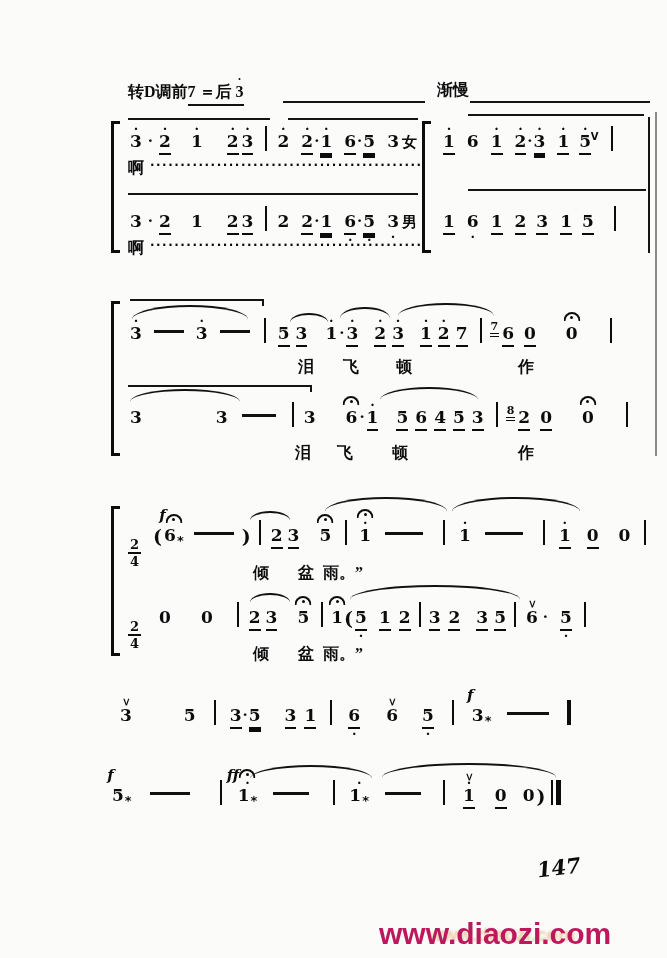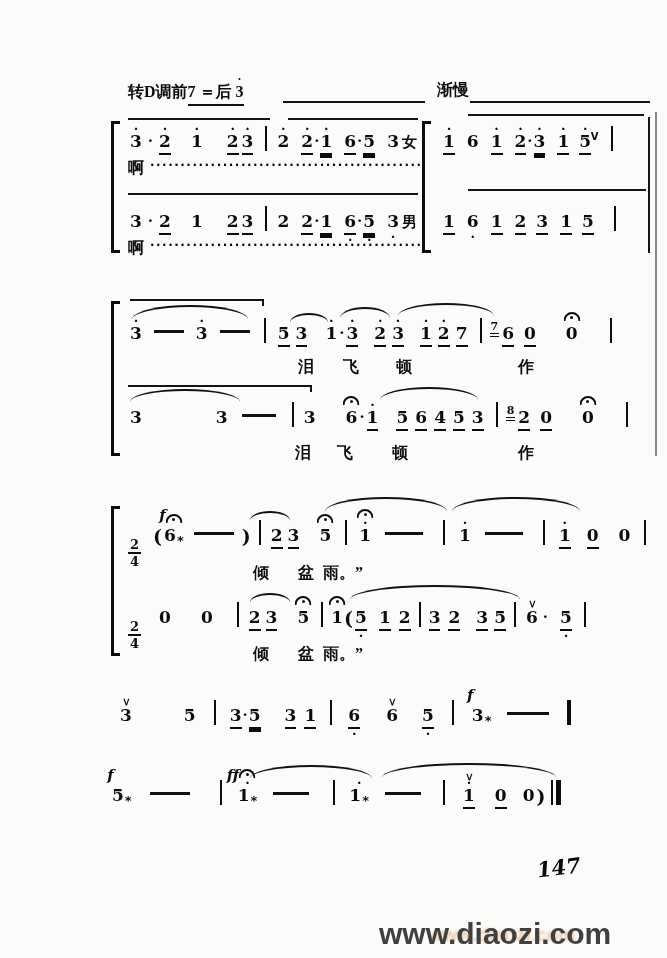--- a/index.html
+++ b/index.html
@@ -51,21 +51,21 @@
   .ts{display:inline-flex;flex-direction:column;align-items:center;vertical-align:-8px;}
   .ts .tn{font:bold 13px "DejaVu Serif",serif;line-height:1.05;}
   .ts .td{font:bold 13px "DejaVu Serif",serif;line-height:1.05;border-top:2px solid #0c0c0c;padding:1px 2px 0;}
   
   .lyric{position:absolute;font:bold 16px "Liberation Serif",serif;white-space:nowrap;}
   .leader{letter-spacing:1.5px;font:bold 12px "DejaVu Sans",sans-serif;max-width:274px;overflow:hidden;display:inline-block;}
   
   .pagenum{position:absolute;left:537px;top:855px;font:italic bold 21px "DejaVu Serif",serif;transform:rotate(-7deg);}
   .wm-name{position:absolute;left:371px;top:866px;font:bold 47px "Liberation Sans",sans-serif;
            color:#8f8f8f;letter-spacing:9px;}
-  .wm-url{position:absolute;left:379px;top:917px;font:bold 30px "Liberation Sans",sans-serif;color:#404040;}
+  .wm-url{position:absolute;left:379px;top:917px;font:bold 30px "Liberation Sans",sans-serif;color:#be185d;}
   .wm-faint{position:absolute;left:428px;top:924px;font:bold 19px "Liberation Sans",sans-serif;
             color:#d98b3f;opacity:.45;filter:blur(1px);}
   .artifact{position:absolute;background:#2b2b2b;opacity:.55;}
 </style>
 </head>
 <body>
 
 <div class="page">
 
   <div class="kc">

